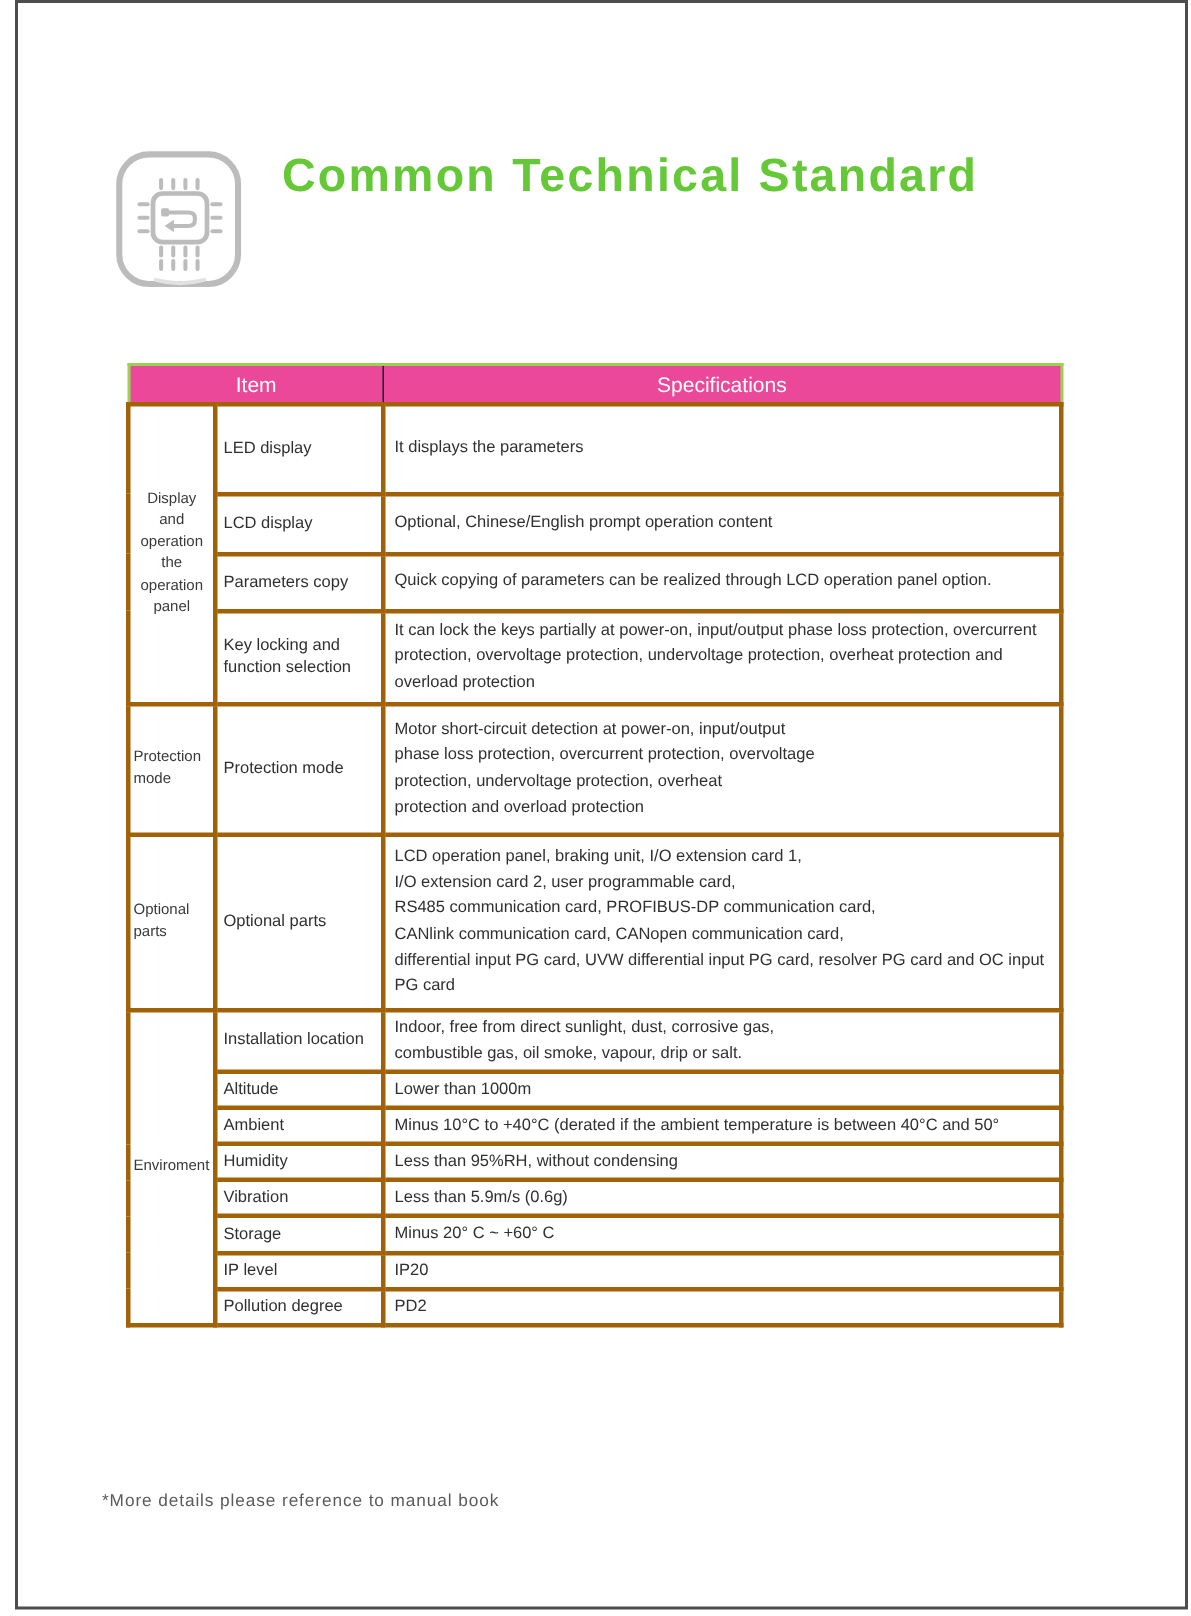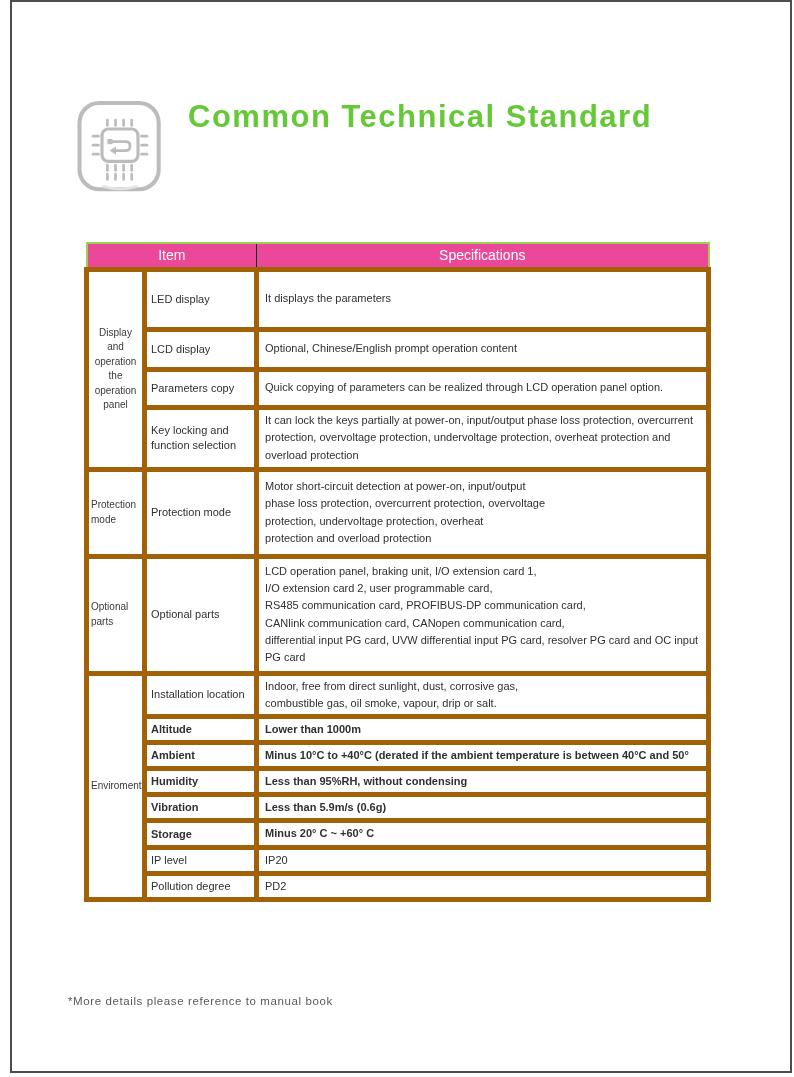--- a/index.html
+++ b/index.html
@@ -17,29 +17,29 @@
     font-size:31px; font-weight:bold; letter-spacing:1.5px; color:#64c837; }
 
   
   .spec-table-wrap { position:absolute; left:84px; top:242px; }
   table { border-collapse:collapse; table-layout:fixed; width:622px;
     border:2px solid #9bd153; }
   col.c-cat { width:58px; } col.c-item { width:112px; } col.c-spec { width:452px; }
   th { background:#ec4899; color:#ffffff; font-weight:normal; font-size:14px;
     height:26px; text-align:center; vertical-align:middle; }
   th.spec-h { border-left:1px solid #0f172a; }
-  td { border:5px solid #a16207; vertical-align:middle; font-size:11px; }
+  td { border:3px solid #a16207; vertical-align:middle; font-size:11px; }
   td.cat { font-size:10px; color:#3a3a3a; line-height:1.45; padding:2px 2px;
     text-align:left; }
   td.cat-center { text-align:center; }
   td.item { padding:2px 3px 2px 4px; line-height:1.35; }
   td.spec { padding:2px 4px 2px 6px; line-height:1.56; white-space:pre-line;margin-left:23px; }
   tr.h60 { height:60px; } tr.h40 { height:40px; } tr.h38 { height:38px; }
   tr.h62 { height:62px; } tr.h87 { height:87px; } tr.h117 { height:117px; }
-  tr.h35 { height:35px; } tr.h18 { height:18px;font-weight:bold; } tr.h19 { height:19px;padding-left:24px; }
+  tr.h35 { height:35px; } tr.h18 { height:18px; } tr.h19 { height:19px;padding-left:24px; }
   tr.h20 { height:20px; }
 
   
   .footer-note { position:absolute; left:68px; top:995px; font-size:11.5px;
     letter-spacing:0.6px; color:#5a5a5a; }
 
   .ic { stroke:#bcbcbc; fill:none; stroke-linecap:round; stroke-linejoin:round; }
 </style>
 </head>
 <body>

